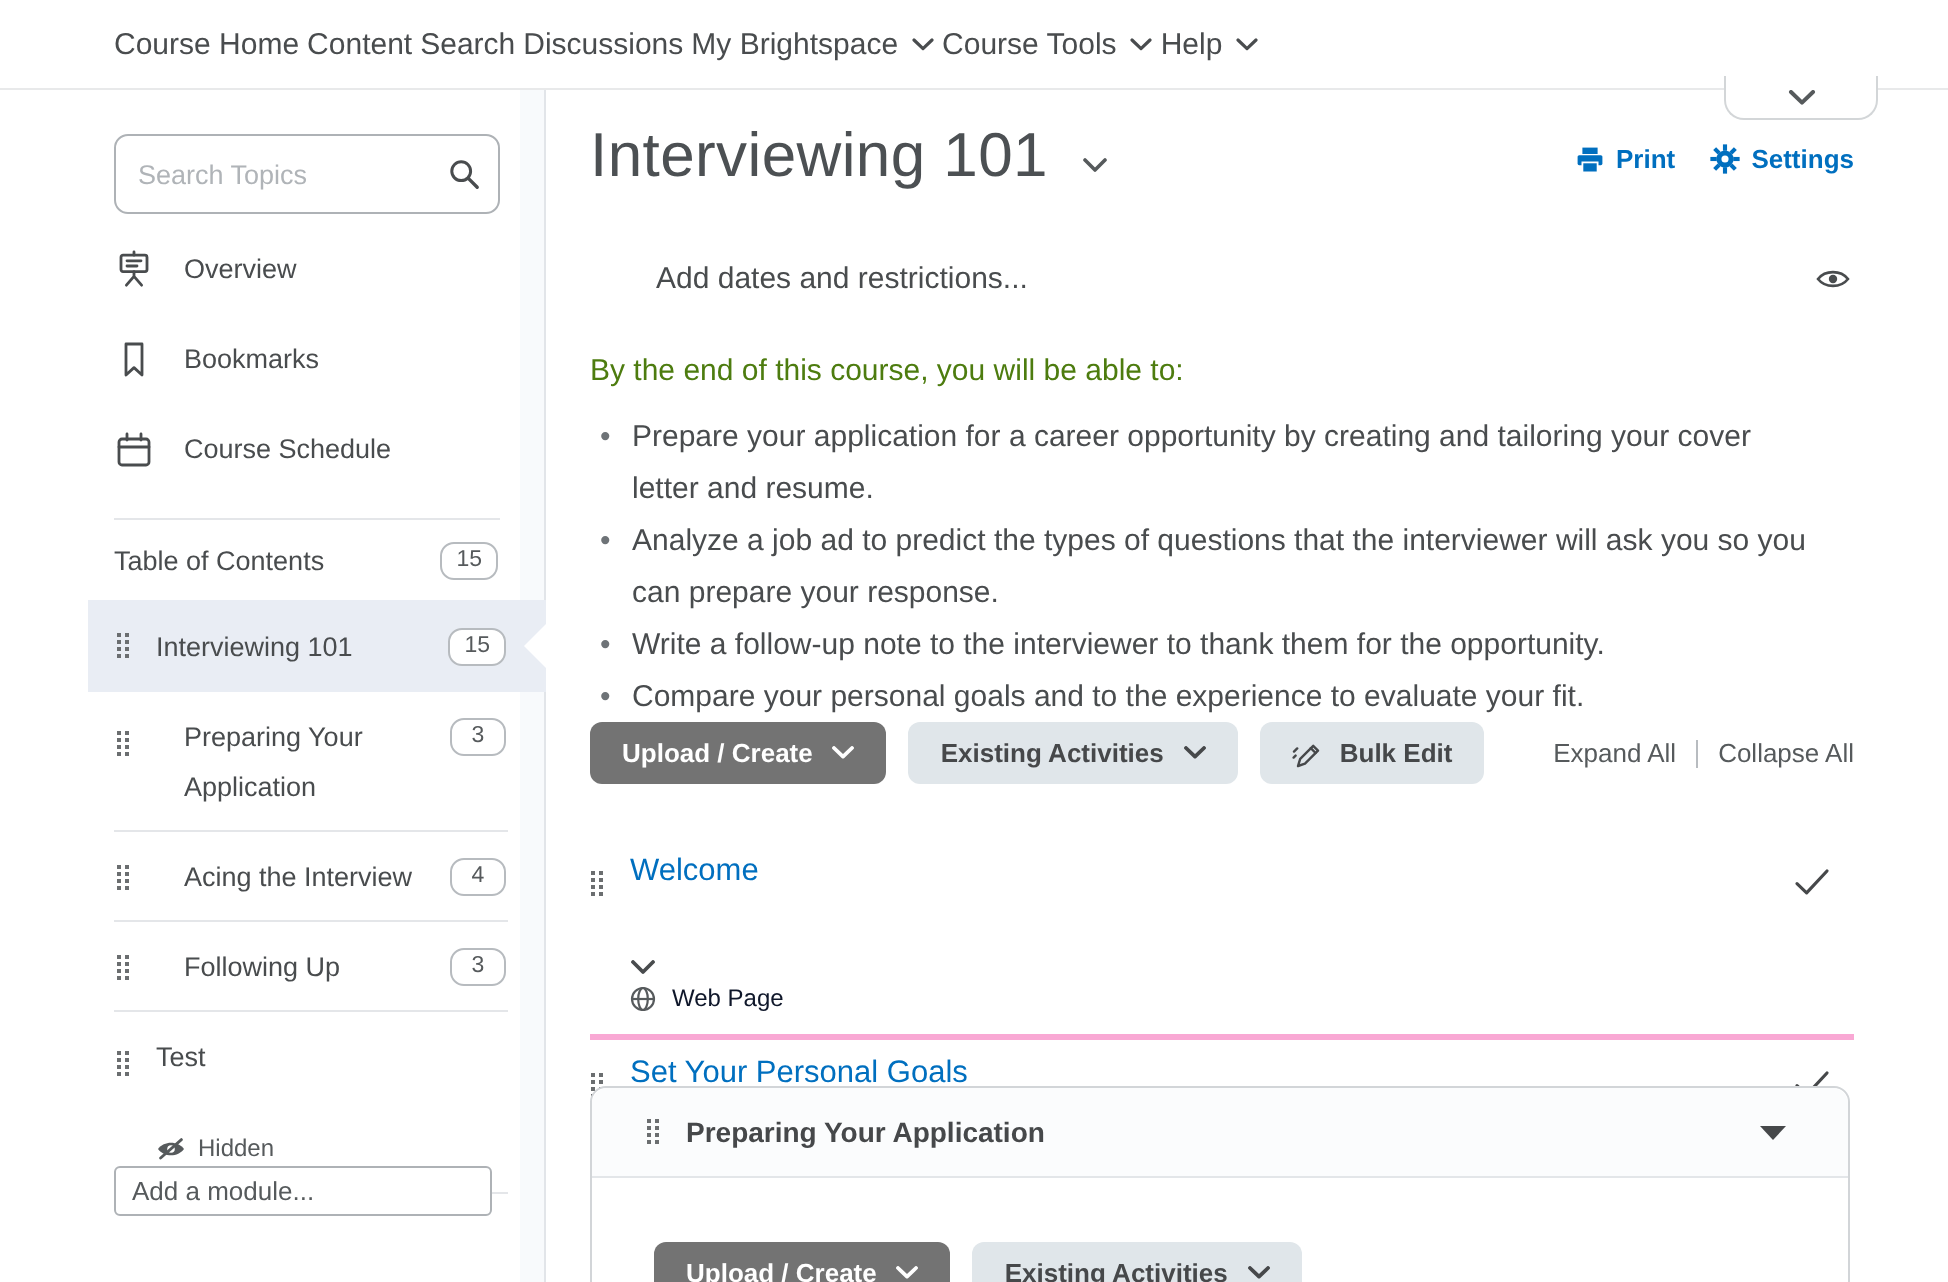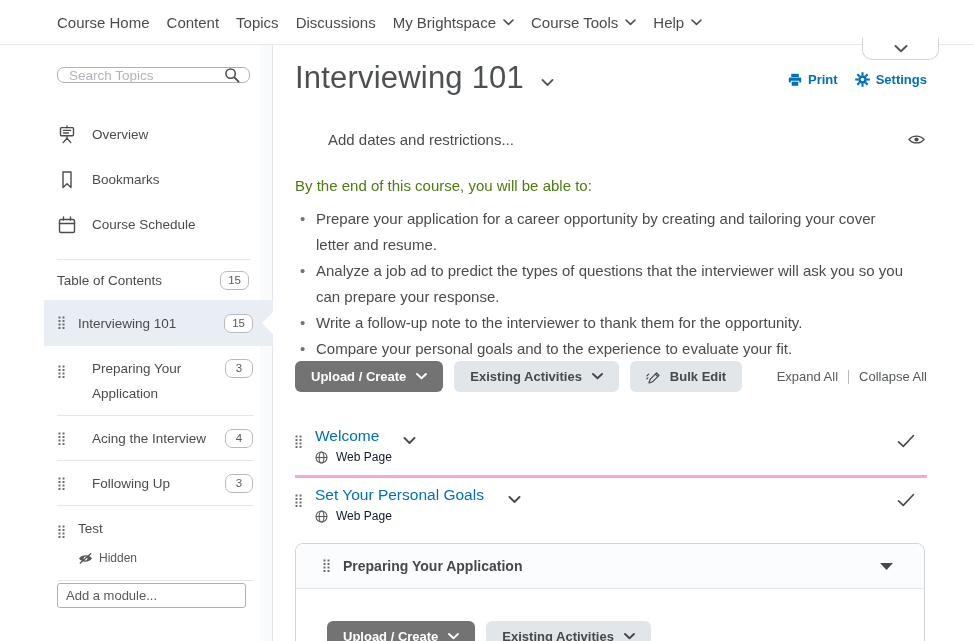--- a/index.html
+++ b/index.html
@@ -7,32 +7,32 @@
     width:974px;height:641px;overflow:hidden;position:relative;
     background:#ffffff;color:#494c4e;
     font-family:"Liberation Sans", sans-serif;
     -webkit-font-smoothing:antialiased;
   }
   svg{display:block;}
   
   .topnav{
     position:absolute;left:0;top:0;width:974px;height:45px;
     border-bottom:1px solid #e8e9ea;background:#fff;
-    display:flex;padding-left:57px;box-sizing:border-box;gap:17px;
+    display:flex;padding-left:57px;box-sizing:border-box;gap:4px;
     z-index:4;
   }
   .topnav .nav-item{
     display:flex;align-items:center;gap:7px;font-size:15px;color:#494c4e;cursor:pointer;white-space:nowrap;
   }
   
   .side-gutter{position:absolute;left:260px;top:45px;width:12px;height:596px;background:#f8fafc;}
   .side-vline{position:absolute;left:272px;top:45px;width:1px;height:596px;background:#e2e5e9;}
   .sidebar{position:absolute;left:40px;top:45px;width:233px;height:596px;z-index:2;}
   .searchbox{
-    position:absolute;left:17px;top:22px;width:193px;height:16px;box-sizing:border-box;
+    position:absolute;left:17px;top:22px;width:193px;height:40px;box-sizing:border-box;
     border:1px solid #aeb2b6;border-radius:7px;background:#fff;
     display:flex;align-items:center;padding:0 9px;
   }
   .searchbox input{
     border:0;outline:0;flex:1;font-size:13.5px;font-family:"Liberation Sans",sans-serif;color:#494c4e;min-width:0;background:transparent;
   }
   .searchbox input::placeholder{color:#b0b4b8;}
   .side-nav{position:absolute;left:17px;top:67px;right:23px;}
   .side-nav-row{display:flex;align-items:center;gap:15px;height:45px;cursor:pointer;}
   .side-nav-row .lbl{font-size:13.5px;color:#494c4e;}
@@ -56,21 +56,21 @@
     border-top:11px solid transparent;border-bottom:11px solid transparent;border-right:11px solid #ffffff;
   }
   .toc-row .handle{flex:none;}
   .toc-row .lbl{margin-left:13px;}
   .toc-row .lbl.indent{margin-left:27px;}
   .toc-row.two-line{align-items:flex-start;padding-top:10px;padding-bottom:10px;}
   .toc-row.two-line .handle{margin-top:9px;}
   .toc-row.two-line .badge{margin-top:3px;}
   .toc-row.h45{height:45px;}
   .hidden-module .mod-title{font-size:13.5px;color:#494c4e;}
-  .hidden-module .hidden-line{display:flex;align-items:center;gap:6px;margin-top:5px;color:#565a5c;font-size:12px;}
+  .hidden-module .hidden-line{display:flex;align-items:center;gap:6px;margin-top:21px;color:#565a5c;font-size:12px;}
   .add-module{
     position:absolute;left:17px;top:538px;width:189px;height:25px;box-sizing:border-box;
     border:1px solid #aeb2b6;border-radius:3px;padding:0 8px;font-size:13px;color:#494c4e;
     font-family:"Liberation Sans",sans-serif;outline:0;
   }
   .add-module::placeholder{color:#565a5c;}
   
   .collapse-btn{
     position:absolute;left:862px;top:38px;width:75px;height:21px;background:#fff;
     border:1px solid #d3d6d8;border-top:none;border-radius:0 0 10px 10px;
@@ -95,21 +95,21 @@
   .btn-primary{background:#737373;color:#fff;}
   .btn-subtle{background:#e0e6ea;color:#46484a;justify-content:flex-end;}
   .expand-links{margin-left:auto;display:flex;align-items:center;gap:10px;font-size:13px;color:#565a5c;}
   .expand-links .link{cursor:pointer;}
   .expand-links .sep{width:1px;height:14px;background:#b8bcc0;}
   .items{position:absolute;left:295px;top:419px;width:632px;}
   .item{position:relative;display:flex;align-items:flex-start;padding:7px 0 11px;}
   .item + .item{border-top:3px solid #f9a8d4;}
   .item .handle{margin-top:9px;flex:none;}
   .item-body{margin-left:13px;}
-  .item-title-row{display:flex;align-items:center;gap:24px;}
+  .item-title-row{display:flex;align-items:flex-start;gap:24px;flex-direction:column;}
   .item-title{color:#006fbf;font-size:15.5px;line-height:20px;cursor:pointer;}
   .item-caret{margin-top:10px;cursor:pointer;}
   .item-sub{display:flex;align-items:center;gap:8px;margin-top:4px;color:#0f172a;font-size:12px;}
   .item-check{position:absolute;right:12px;top:15px;}
   .panel{
     position:absolute;left:295px;top:543px;width:630px;height:120px;box-sizing:border-box;
     border:1px solid #d2d5d8;border-radius:8px;background:#fff;
   }
   .panel-header{
     height:44px;background:#fbfcfd;border-bottom:1px solid #e3e6e9;border-radius:8px 8px 0 0;
@@ -125,21 +125,21 @@
 <body>
 
 <nav class="topnav">
   <div class="nav-item">
       <span>Course Home</span>
     </div>
   <div class="nav-item">
       <span>Content</span>
     </div>
   <div class="nav-item">
-      <span>Topics</span>
+      <span>Search</span>
     </div>
   <div class="nav-item">
       <span>Discussions</span>
     </div>
   <div class="nav-item">
     <span>My Brightspace</span>
     <span class="ic">
         <svg width="11" height="7" viewBox="0 0 11 7">
           <path d="M1 1 L5.5 5.3 L10 1" fill="none" stroke="#494c4e" stroke-width="1.6" stroke-linecap="round" stroke-linejoin="round"></path>
         </svg>

